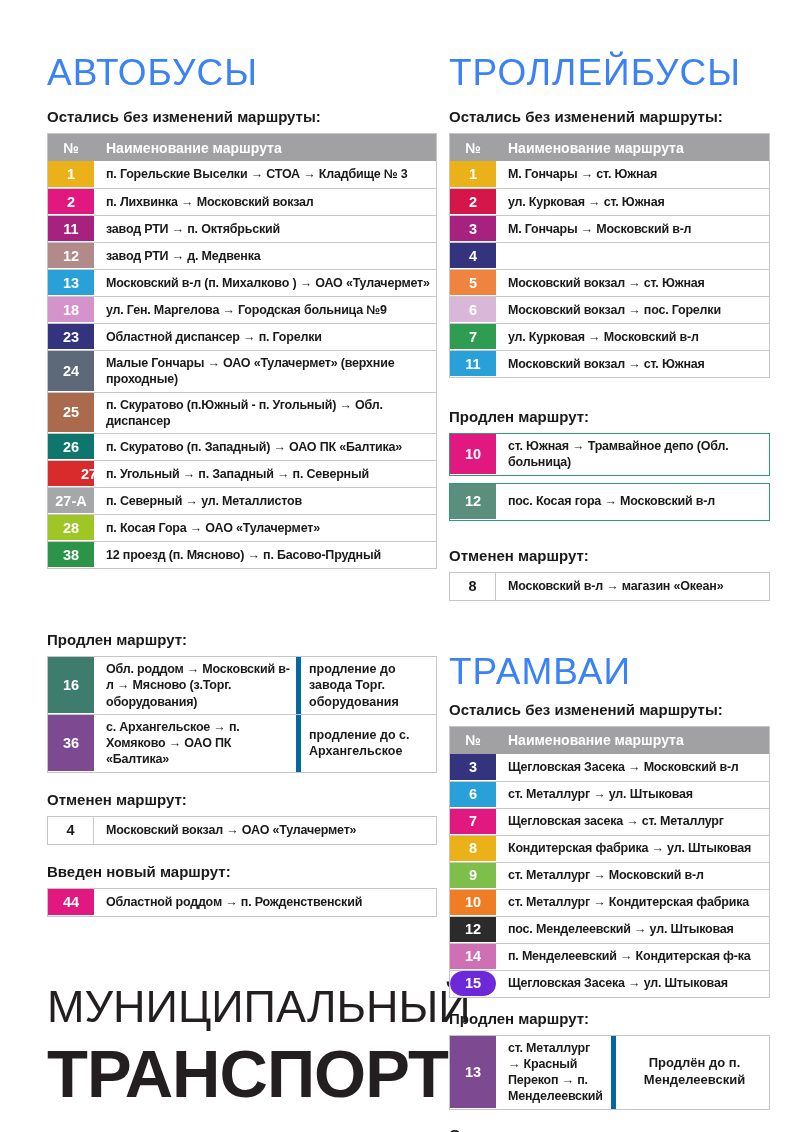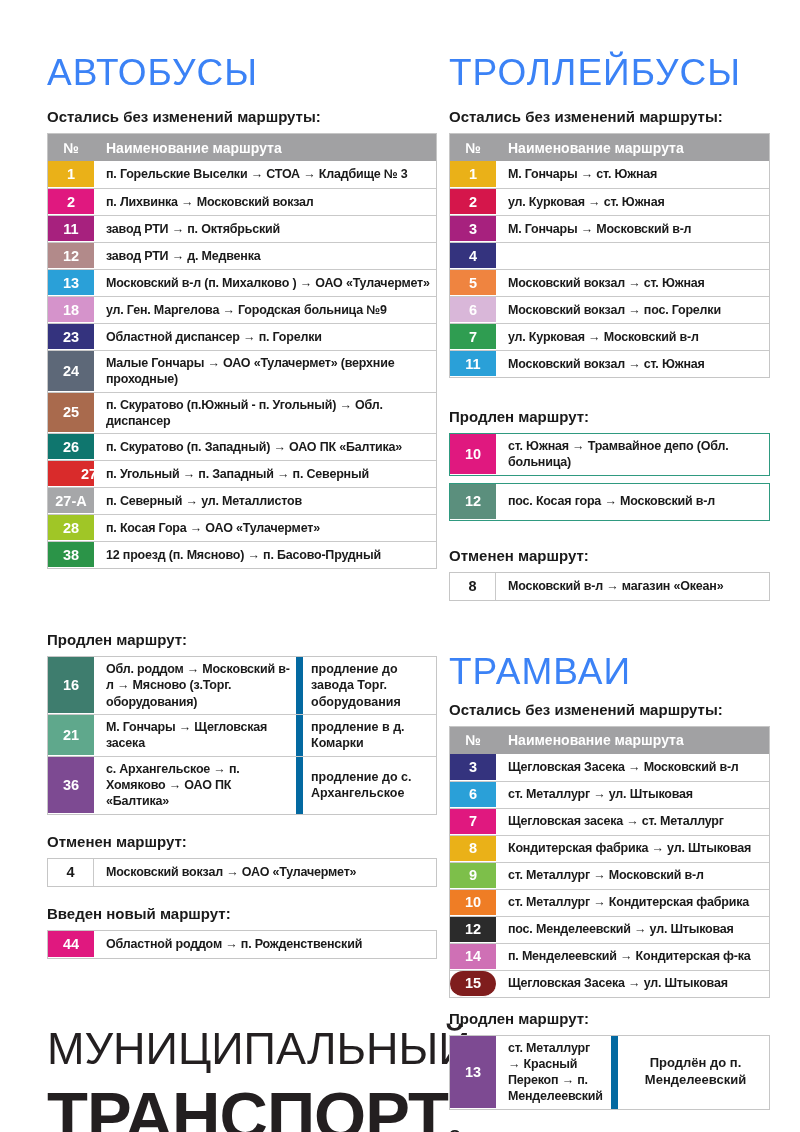--- a/index.html
+++ b/index.html
@@ -33,21 +33,21 @@
     width: 46px; flex: none; display: flex; align-items: center; justify-content: center;
     color: #fff; font-weight: bold; font-size: 14.5px; border-bottom: 1px solid #ffffff;
   }
   .badge.plain { background: #fff; color: #1a1a1a; border-right: 1px solid #c9c9c9; border-bottom: none; }
   .route {
     flex: 1; display: flex; align-items: center;
     padding: 4px 6px 4px 12px; font-weight: bold; font-size: 12.5px;
     letter-spacing: -0.2px; line-height: 1.3;
   }
   .note {
-    width: 140px; flex: none; border-left: 7px solid #0369a1;
+    width: 140px; flex: none; border-left: 5px solid #0369a1;
     display: flex; align-items: center; padding: 3px 4px 3px 8px;
     font-weight: bold; font-size: 12.5px; line-height: 1.3;
   }
   .note.centered { justify-content: center; text-align: center; width: 158px; font-size: 13px; }
 
   .teal-table { border: none; }
   .teal-table .row {
     border: 1px solid #2f9a80; margin-bottom: 7px; min-height: 38px;
   }
   .teal-table .row:first-of-type { border-top: 1px solid #2f9a80; }
@@ -146,25 +146,20 @@
     <div class="subhead gap-64">Продлен маршрут:</div>
     <div class="rtable">
       <div>
 
       <div class="row ext-row">
             <div class="badge" style="background: rgb(62, 125, 110);">16</div>
             <div class="route">Обл. роддом → Московский в-л → Мясново (з.Торг. оборудования)</div>
             <div class="note">продление до завода Торг. оборудования</div>
           </div>
           <div class="row ext-row">
-            <div class="badge" style="background: rgb(95, 168, 140);">21</div>
-            <div class="route">М. Гончары → Щегловская засека</div>
-            <div class="note">продление в д. Комарки</div>
-          </div>
-          <div class="row ext-row">
             <div class="badge" style="background: rgb(125, 74, 146);">36</div>
             <div class="route">с. Архангельское → п. Хомяково → ОАО ПК «Балтика»</div>
             <div class="note">продление до с. Архангельское</div>
           </div>
         </div>
     </div>
 
     <div class="subhead gap-18">Отменен маршрут:</div>
     <div class="rtable">
       <div>
@@ -302,21 +297,21 @@
           </div>
           <div class="row">
             <div class="badge" style="background: rgb(43, 43, 43);">12</div>
             <div class="route">пос. Менделеевский →  ул. Штыковая</div>
           </div>
           <div class="row">
             <div class="badge" style="background: rgb(207, 112, 181);">14</div>
             <div class="route">п. Менделеевский → Кондитерская ф-ка</div>
           </div>
           <div class="row">
-            <div class="badge" style="background: #7f1d1d; border-radius: 13px;">15</div>
+            <div class="badge" style="background: #6d28d9; border-radius: 13px;">15</div>
             <div class="route">Щегловская Засека →  ул. Штыковая</div>
           </div>
         </div>
     </div>
 
     <div class="subhead gap-12">Продлен маршрут:</div>
     <div class="rtable">
       <div>
 
       <div class="row tram-ext-row">

